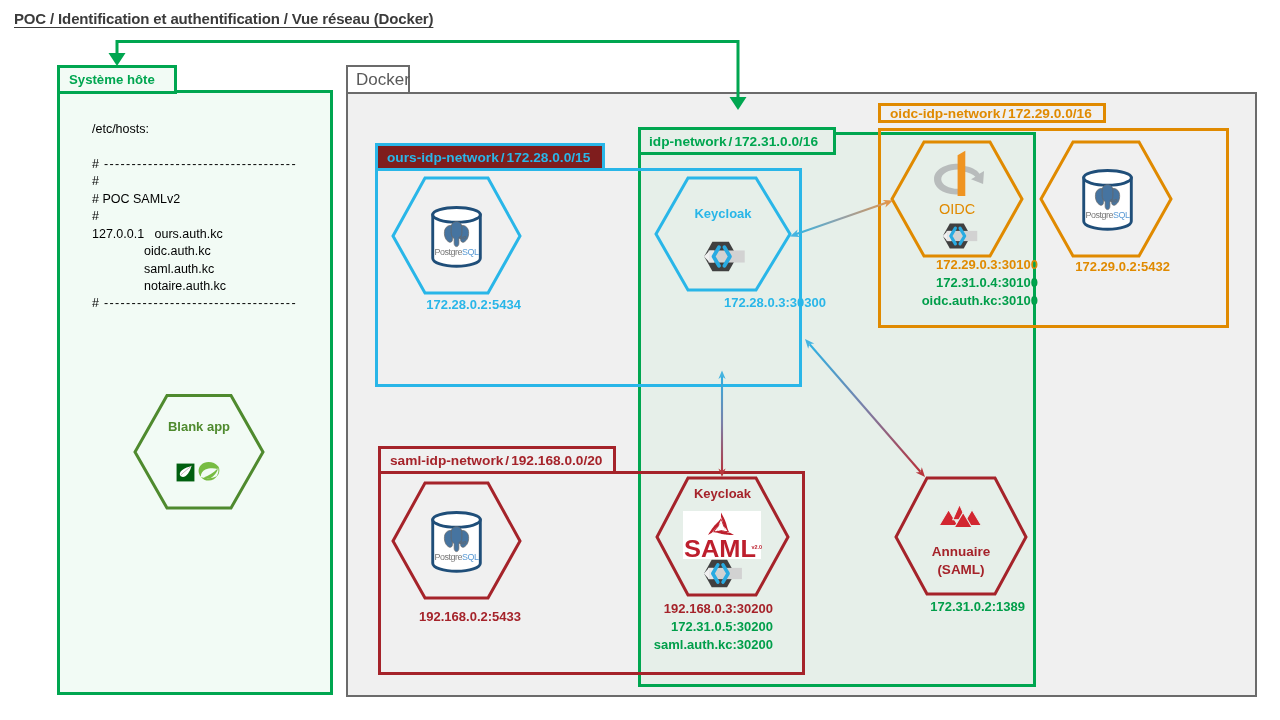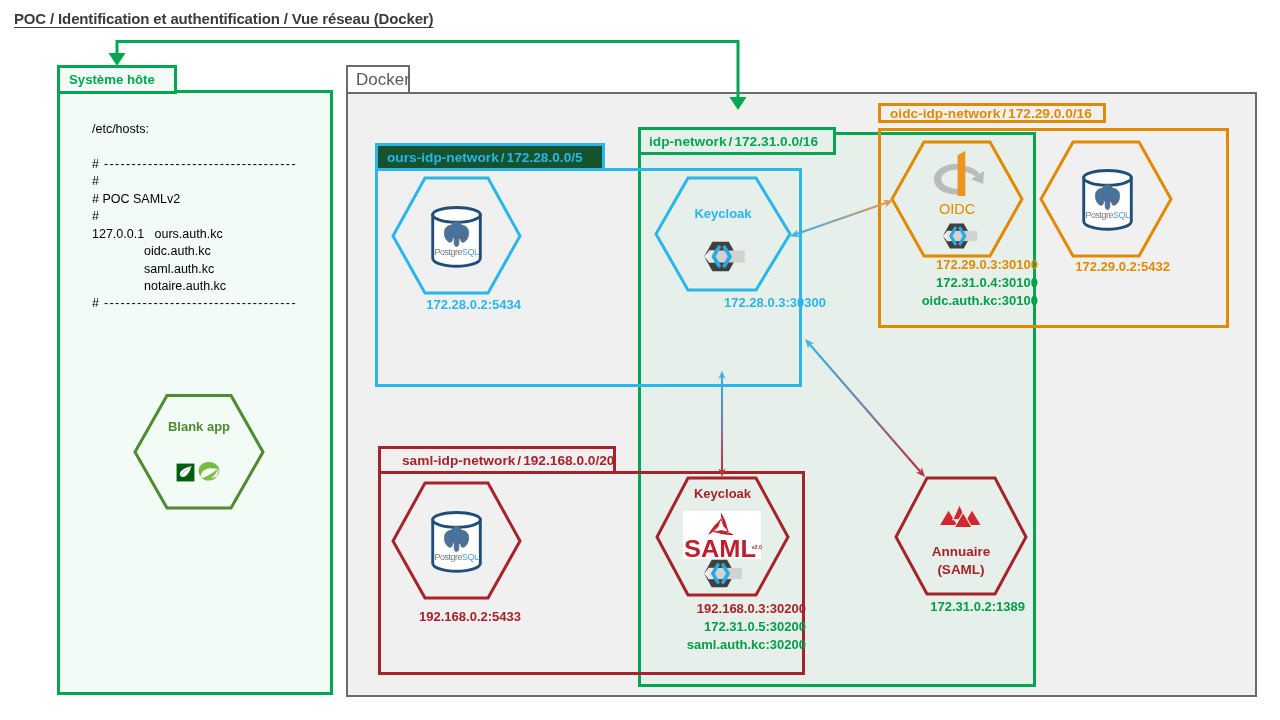--- a/index.html
+++ b/index.html
@@ -22,34 +22,34 @@
             font-size:13.2px;font-weight:bold;color:#00a650;}
   #host-body{left:57px;top:90px;width:276px;height:605px;border:3px solid #00a650;
              background:#f2fbf5;}
   
   #docker-tab{left:346px;top:65px;width:64px;height:29px;border:2.5px solid #6b6b6b;background:#ffffff;padding-left:8px;
               font-size:17px;color:#595959;}
   #docker-body{left:346px;top:91.5px;width:911px;height:605px;border:2.5px solid #6b6b6b;
                background:#f0f0f0;}
 
   
-  #ours-tab{left:375px;top:143px;width:230px;height:28px;border:3px solid #29b6e8;background:#14532d;padding-left:9px;
+  #ours-tab{left:375px;top:143px;width:230px;height:28px;border:3px solid #29b6e8;background:#7f1d1d;padding-left:9px;
             font-size:13.7px;font-weight:bold;color:#29b6e8;}
   #ours-body{left:375px;top:168px;width:427px;height:219px;border:3px solid #29b6e8;}
 
   #idp-tab{left:638px;top:107px;width:198px;height:28px;border:3px solid #00a650;background:#e6efe9;padding-left:8px;
            font-size:13.7px;font-weight:bold;color:#00a650;margin-top:20px;}
   #idp-body{left:638px;top:132px;width:398px;height:555px;border:3px solid #00a650;
             background:#e6efe9;}
 
   #oidc-tab{left:878px;top:103px;width:228px;height:20px;border:3px solid #e08a00;background:#f0f0f0;padding-left:9px;
             font-size:13.7px;font-weight:bold;color:#e08a00;}
   #oidc-body{left:878px;top:128px;width:351px;height:200px;border:3px solid #e08a00;}
 
-  #saml-tab{left:378px;top:446px;width:238px;height:28px;border:3px solid #a5232a;background:#f0f0f0;padding-left:21px;
+  #saml-tab{left:378px;top:446px;width:238px;height:28px;border:3px solid #a5232a;background:#f0f0f0;padding-left:9px;
             font-size:13.7px;font-weight:bold;color:#a5232a;}
   #saml-body{left:378px;top:471px;width:427px;height:204px;border:3px solid #a5232a;}
 
   .sep{padding:0 2px;}
 
   
   #host-body,#docker-body{z-index:0;}
   #idp-body{z-index:1;}
   #ours-body,#oidc-body,#saml-body{z-index:2;}
   #host-tab,#docker-tab,#idp-tab,#ours-tab,#oidc-tab,#saml-tab{z-index:4;}
@@ -97,21 +97,21 @@
     <span>Docker</span>
   </div>
 
   <div class="abs" id="hosts"><div>/etc/hosts:</div><div class="blank">&nbsp;</div><div class="ruleline"><span>#</span><span class="dashes">-----------------------------------</span></div><div>#</div><div># POC SAMLv2</div><div>#</div><div>127.0.0.1   ours.auth.kc</div><div>               oidc.auth.kc</div><div>               saml.auth.kc</div><div>               notaire.auth.kc</div><div class="ruleline"><span>#</span><span class="dashes">-----------------------------------</span></div>
   </div>
 
   <div class="abs tabbody" id="ours-body"></div>
   <div class="abs tab" id="ours-tab">
     <span>ours-idp-network</span>
     <span class="sep">/</span>
-    <span>172.28.0.0/5</span>
+    <span>172.28.0.0/15</span>
   </div>
 
   <div class="abs tabbody" id="idp-body"></div>
   <div class="abs tab" id="idp-tab">
     <span>idp-network</span>
     <span class="sep">/</span>
     <span>172.31.0.0/16</span>
   </div>
 
   <div class="abs tabbody" id="oidc-body"></div>
@@ -237,21 +237,21 @@
 <path d="M0.00 -15.00 L1.22 -12.82 L2.13 -11.11 L2.84 -9.71 L3.40 -8.53 L3.85 -7.51 L4.23 -6.61 L4.54 -5.80 L4.80 -5.06 L5.02 -4.38 L5.22 -3.74 L5.39 -3.14 L5.55 -2.56 L5.69 -2.00 L5.84 -1.45 L5.98 -0.89 L6.14 -0.33 L6.31 0.26 L6.51 0.89 L6.75 1.59 L7.05 2.38 L7.44 3.33 L7.98 4.52 L6.45 4.52 L5.16 4.40 L4.15 4.28 L3.33 4.16 L2.66 4.05 L2.08 3.94 L1.58 3.83 L1.14 3.73 L0.74 3.63 L0.38 3.54 L0.04 3.45 L-0.28 3.36 L-0.59 3.27 L-0.89 3.19 L-1.20 3.11 L-1.51 3.03 L-1.85 2.96 L-2.21 2.89 L-2.61 2.82 L-3.08 2.75 L-3.65 2.68 L-4.38 2.62 L-4.07 1.94 L-3.65 1.33 L-3.56 1.30 L-3.97 1.89 L-4.27 2.55 L-3.52 2.59 L-2.93 2.61 L-2.44 2.64 L-2.03 2.65 L-1.66 2.67 L-1.34 2.68 L-1.03 2.68 L-0.75 2.69 L-0.49 2.69 L-0.23 2.70 L0.03 2.71 L0.29 2.73 L0.56 2.76 L0.85 2.80 L1.18 2.85 L1.54 2.92 L1.97 3.01 L2.50 3.12 L3.15 3.25 L3.99 3.40 L5.11 3.58 L6.46 3.67 L5.75 2.58 L5.19 1.76 L4.73 1.11 L4.34 0.60 L4.01 0.17 L3.72 -0.20 L3.47 -0.52 L3.25 -0.81 L3.06 -1.07 L2.90 -1.34 L2.76 -1.61 L2.63 -1.89 L2.53 -2.20 L2.43 -2.56 L2.33 -2.98 L2.22 -3.47 L2.09 -4.07 L1.92 -4.81 L1.67 -5.72 L1.32 -6.89 L0.80 -8.39 L0.00 -10.40 Z"></path>
 <path d="M12.99 7.50 L10.49 7.47 L8.55 7.40 L6.99 7.31 L5.69 7.21 L4.58 7.09 L3.61 6.96 L2.75 6.83 L1.98 6.69 L1.28 6.54 L0.63 6.39 L0.02 6.24 L-0.56 6.08 L-1.12 5.93 L-1.67 5.78 L-2.22 5.63 L-2.79 5.48 L-3.38 5.33 L-4.03 5.19 L-4.75 5.05 L-5.59 4.91 L-6.61 4.78 L-7.91 4.65 L-7.14 3.33 L-6.39 2.27 L-5.78 1.45 L-5.27 0.81 L-4.83 0.28 L-4.45 -0.17 L-4.11 -0.55 L-3.80 -0.88 L-3.52 -1.18 L-3.25 -1.44 L-3.01 -1.69 L-2.77 -1.92 L-2.54 -2.15 L-2.32 -2.37 L-2.09 -2.59 L-1.87 -2.83 L-1.64 -3.08 L-1.40 -3.35 L-1.13 -3.67 L-0.84 -4.04 L-0.50 -4.50 L-0.08 -5.11 L0.36 -4.50 L0.68 -3.83 L0.66 -3.73 L0.35 -4.38 L-0.08 -4.97 L-0.48 -4.34 L-0.80 -3.84 L-1.06 -3.43 L-1.28 -3.08 L-1.48 -2.77 L-1.65 -2.49 L-1.81 -2.24 L-1.95 -2.00 L-2.09 -1.77 L-2.23 -1.55 L-2.36 -1.33 L-2.51 -1.11 L-2.67 -0.89 L-2.85 -0.66 L-3.06 -0.41 L-3.30 -0.13 L-3.59 0.20 L-3.95 0.60 L-4.39 1.10 L-4.94 1.76 L-5.66 2.64 L-6.41 3.76 L-5.11 3.69 L-4.12 3.62 L-3.33 3.54 L-2.69 3.46 L-2.15 3.39 L-1.69 3.32 L-1.29 3.26 L-0.93 3.22 L-0.60 3.19 L-0.29 3.18 L0.01 3.19 L0.32 3.23 L0.64 3.29 L1.00 3.38 L1.41 3.50 L1.90 3.66 L2.48 3.85 L3.20 4.06 L4.12 4.31 L5.30 4.59 L6.87 4.89 L9.01 5.20 Z"></path>
 <path d="M-12.99 7.50 L-11.71 5.35 L-10.69 3.71 L-9.83 2.40 L-9.09 1.32 L-8.43 0.42 L-7.84 -0.36 L-7.29 -1.03 L-6.78 -1.63 L-6.30 -2.16 L-5.85 -2.65 L-5.41 -3.10 L-4.99 -3.52 L-4.58 -3.93 L-4.17 -4.33 L-3.76 -4.73 L-3.35 -5.15 L-2.93 -5.59 L-2.48 -6.08 L-2.00 -6.64 L-1.46 -7.29 L-0.83 -8.11 L-0.07 -9.17 L0.69 -7.85 L1.23 -6.67 L1.63 -5.73 L1.94 -4.97 L2.18 -4.32 L2.37 -3.77 L2.53 -3.29 L2.66 -2.85 L2.78 -2.46 L2.88 -2.10 L2.97 -1.76 L3.05 -1.44 L3.13 -1.13 L3.21 -0.82 L3.29 -0.52 L3.38 -0.21 L3.48 0.12 L3.60 0.47 L3.74 0.85 L3.92 1.29 L4.15 1.82 L4.46 2.49 L3.71 2.56 L2.98 2.50 L2.90 2.44 L3.62 2.50 L4.34 2.42 L4.00 1.75 L3.73 1.23 L3.51 0.80 L3.31 0.43 L3.14 0.11 L2.98 -0.18 L2.84 -0.45 L2.70 -0.69 L2.57 -0.93 L2.45 -1.15 L2.33 -1.38 L2.22 -1.62 L2.11 -1.87 L2.00 -2.14 L1.88 -2.44 L1.76 -2.80 L1.62 -3.21 L1.45 -3.72 L1.24 -4.35 L0.95 -5.16 L0.54 -6.22 L-0.06 -7.43 L-0.64 -6.27 L-1.07 -5.37 L-1.40 -4.65 L-1.65 -4.06 L-1.86 -3.56 L-2.03 -3.12 L-2.18 -2.75 L-2.32 -2.41 L-2.46 -2.11 L-2.61 -1.84 L-2.77 -1.58 L-2.95 -1.34 L-3.17 -1.09 L-3.43 -0.82 L-3.74 -0.53 L-4.12 -0.19 L-4.57 0.23 L-5.12 0.74 L-5.79 1.41 L-6.62 2.30 L-7.67 3.50 L-9.01 5.20 Z"></path>
     </g>
     <text x="1" y="46" font-family="Liberation Sans,sans-serif" font-weight="bold" font-size="24" fill="#bd1f2d" textLength="72" lengthAdjust="spacingAndGlyphs">SAML</text>
     <text x="68.5" y="38" font-family="Liberation Sans,sans-serif" font-weight="bold" font-size="5.4" fill="#bd1f2d">v2.0</text>
   </svg>
   <svg class="abs" style="left:702px;top:558px" width="43" height="31" viewBox="0 0 42 30">
       <use href="#def-kc"></use>
     </svg>
-  <div class="abs ips" style="left:650px;top:600px;width:156px;">
+  <div class="abs ips" style="left:617px;top:600px;width:156px;">
     <div class="c-darkred">192.168.0.3:30200</div>
     <div class="c-green">172.31.0.5:30200</div>
     <div class="c-green">saml.auth.kc:30200</div>
   </div>
 
   <svg class="abs" style="left:0;top:0;width:1280px;height:720px;pointer-events:none;">
     <defs>
       <linearGradient id="gradCO" gradientUnits="userSpaceOnUse" x1="790" y1="236.5" x2="893" y2="200.5">
         <stop offset="0" stop-color="#29b6e8"></stop>
           <stop offset="0.5" stop-color="#93a1a9"></stop>

